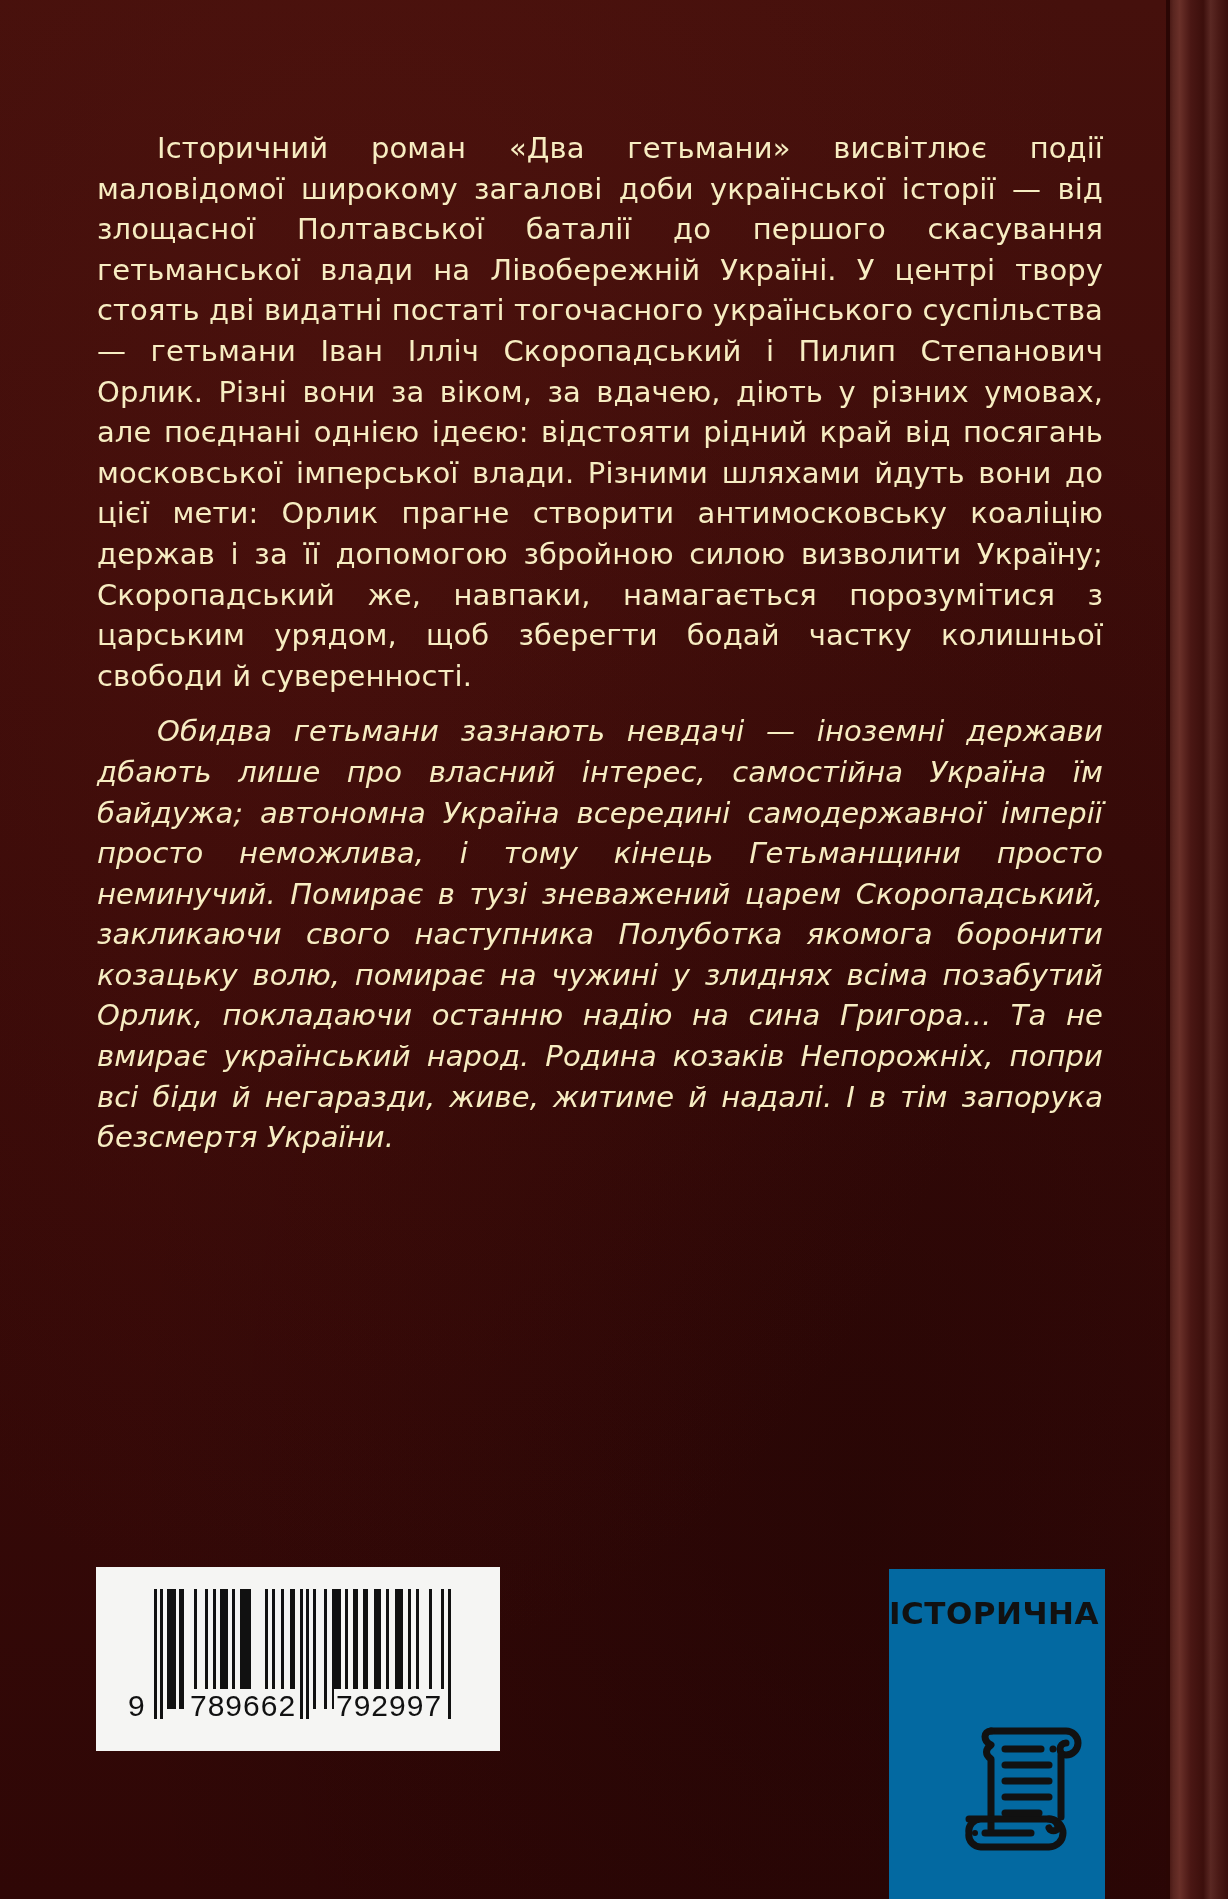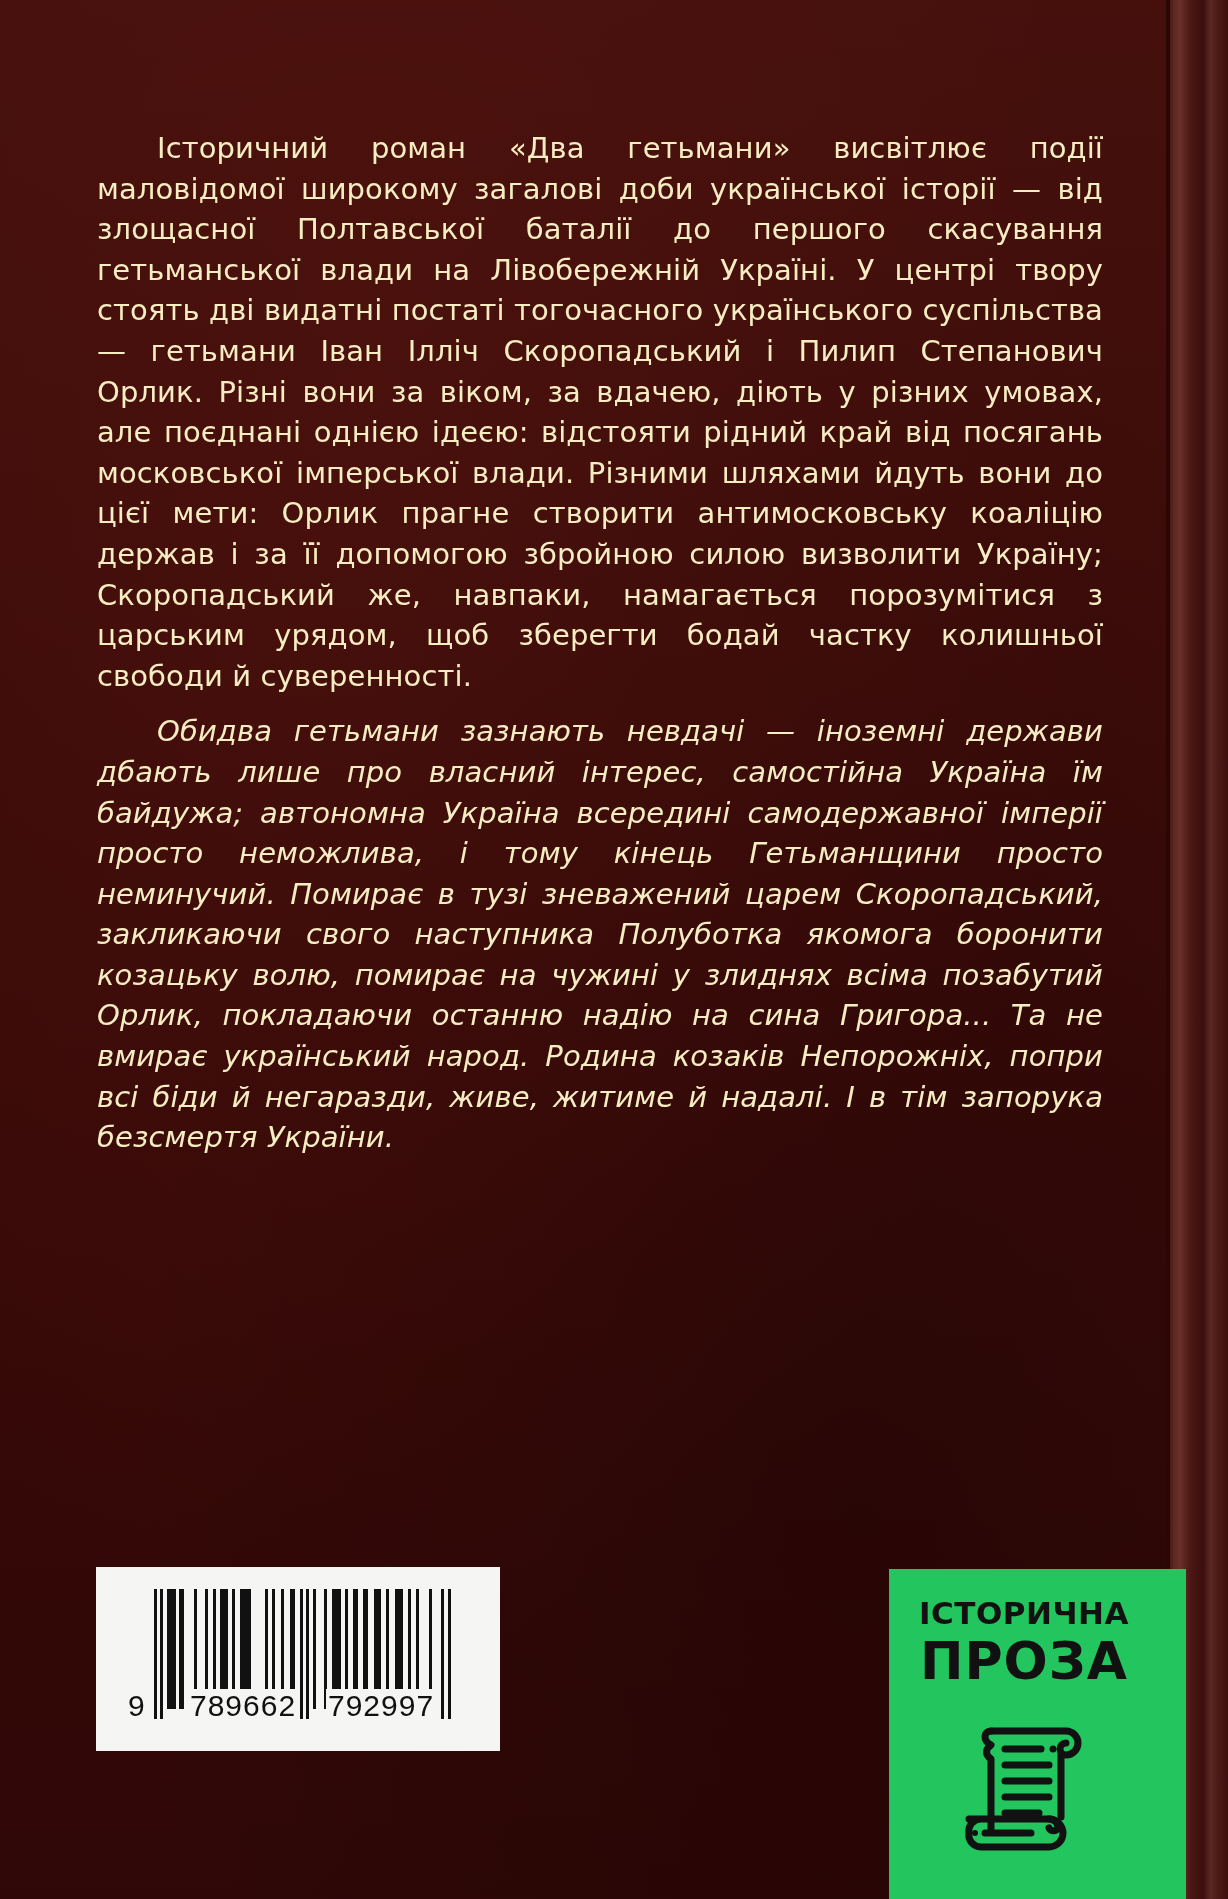--- a/index.html
+++ b/index.html
@@ -85,29 +85,29 @@
       color: #111;
     }
     .barcode-number span {
       position: absolute;
       top: 0;
       background: #f5f5f3;
       padding: 0 2px;
     }
     .bc-first { left: 30px; }
     .bc-left { left: 92px; letter-spacing: 1px; }
-    .bc-right { left: 230px; letter-spacing: 1px; text-align: center; }
+    .bc-right { left: 238px; letter-spacing: 1px; text-align: center; }
     .badge {
       position: absolute;
       left: 889px;
       top: 1569px;
-      width: 297px;
+      width: 216px;
       height: 330px;
-      background: #22c55e;
-      text-align: center;
+      background: #0369a1;
+      text-align: left;
       color: #111;
     }
     .badge-line1 {
       position: absolute;
       left: 0; width: 270px;
       top: 26px;
       font-family: "DejaVu Sans", sans-serif;
       font-weight: bold;
       font-size: 31px;
       letter-spacing: 0.5px;
@@ -178,21 +178,20 @@
   </svg>
   <div class="barcode-number">
     <span class="bc-first">9</span>
     <span class="bc-left">789662</span>
     <span class="bc-right">792997</span>
   </div>
 </div>
 
 <div class="badge">
   <div class="badge-line1">ІСТОРИЧНА</div>
-  <div class="badge-line2">ПРОЗА</div>
   <svg class="scroll-icon" viewBox="0 0 140 140">
     <g fill="none" stroke="#111" stroke-width="7" stroke-linecap="round" stroke-linejoin="round">
 
       <path d="M30 12 H105 a12 12 0 0 1 0 24 a6 6 0 0 1 0 -12"></path>
       <path d="M30 12 c-8 0 -8 10 0 14 c-6 4 -6 10 0 14 V110"></path>
 
       <path d="M100 36 V98"></path>
 
       <path d="M8 100 H88 a14 14 0 0 1 0 28 H20 a12 12 0 0 1 -12 -14 a12 12 0 0 1 12 -14"></path>
       <path d="M88 100 a9 9 0 0 1 9 9 a5 5 0 0 1 -9 0"></path>

